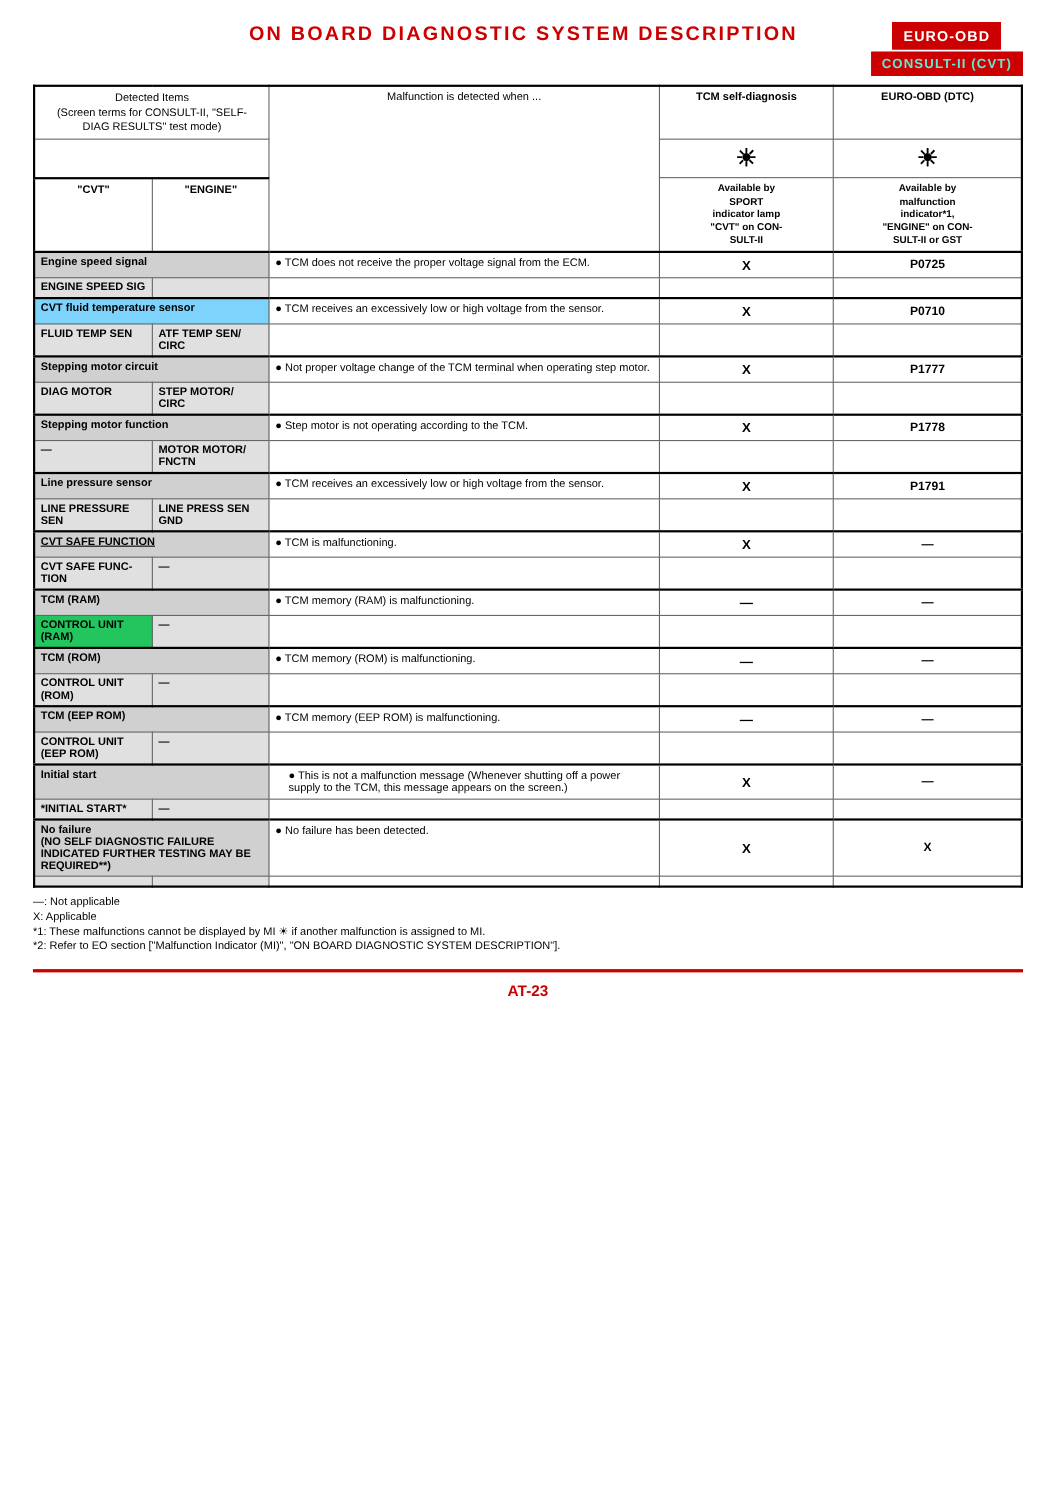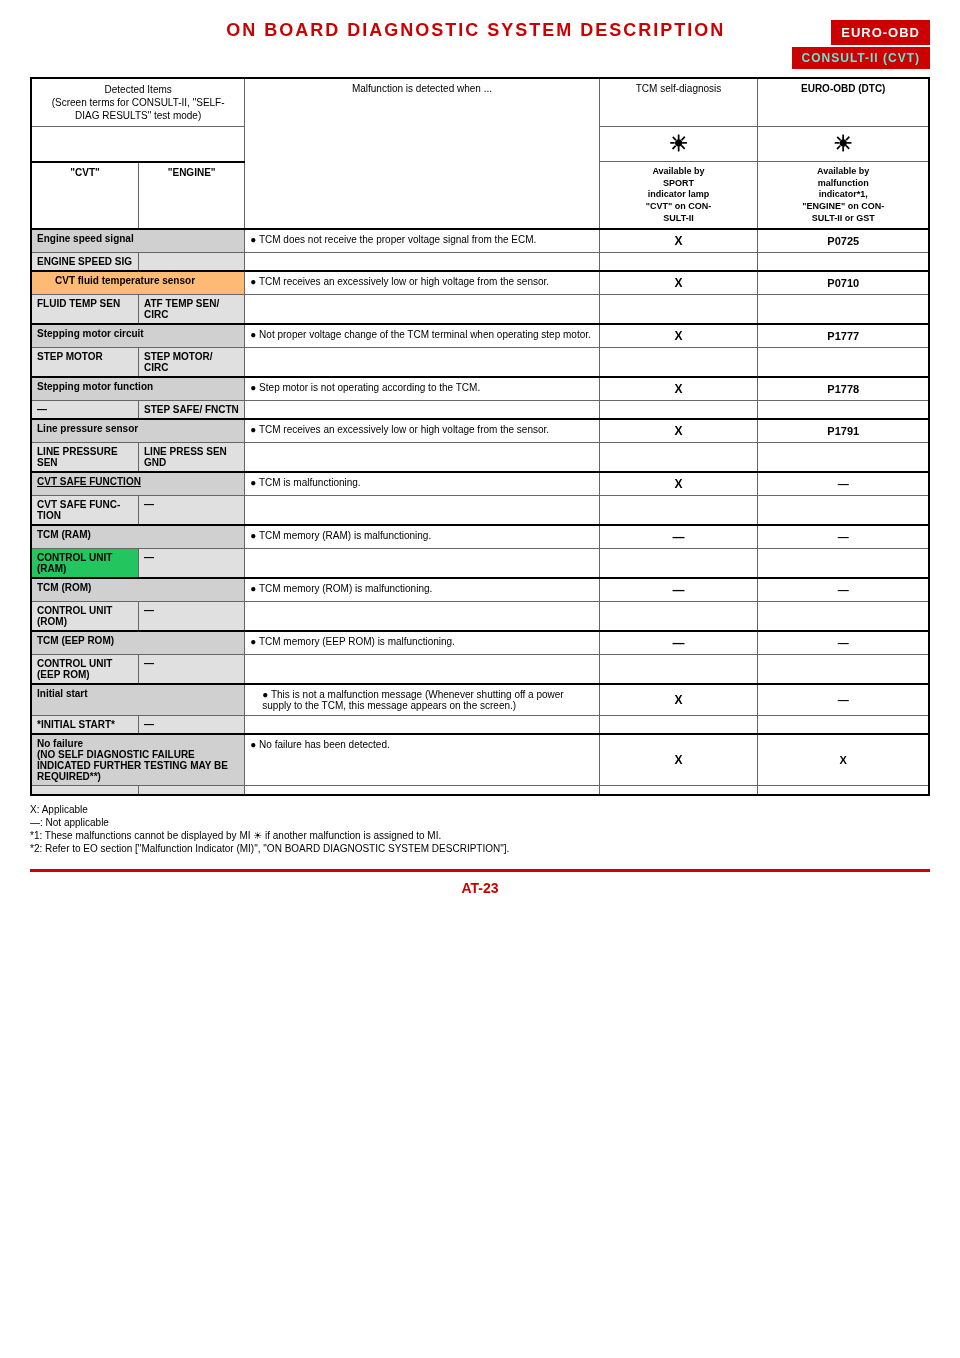--- a/index.html
+++ b/index.html
@@ -24,21 +24,21 @@
       color: #cc0000;
       letter-spacing: 2px;
       font-family: 'Arial Black', Arial, sans-serif;
       text-transform: uppercase;
       flex: 1;
       text-align: center;
     }
     .header-badge {
       display: flex;
       flex-direction: column;
-      align-items: flex-end;
+      align-items: center;
       min-width: 130px;
     }
     .badge-euro {
       background: #cc0000;
       color: #fff;
       font-weight: 900;
       font-size: 13px;
       padding: 3px 8px;
       letter-spacing: 1px;
       border: 2px solid #cc0000;
@@ -85,21 +85,21 @@
       font-weight: normal;
       line-height: 1.3;
     }
     .malfunction-header {
       font-size: 10px;
       font-weight: normal;
       text-align: center;
     }
     .tcm-diag-header {
       font-size: 10px;
-      font-weight: normal;
+      font-weight: bold;
       text-align: center;
     }
     .euro-header {
       font-size: 10px;
       font-weight: bold;
       text-align: center;
     }
     .availability-text {
       font-size: 9px;
       text-align: center;
@@ -164,54 +164,54 @@
         <td style="text-align: center; font-weight: bold; font-size: 11px; vertical-align: middle; border-top: 2px solid rgb(0, 0, 0);">P0725</td>
       </tr>
       <tr>
         <td style="font-weight: bold; font-size: 10px; background-color: rgb(224, 224, 224); padding: 3px 5px;">ENGINE SPEED SIG</td>
         <td style="font-weight: bold; font-size: 10px; background-color: rgb(224, 224, 224); padding: 3px 5px;"></td>
         <td></td>
         <td></td>
         <td></td>
       </tr>
       <tr>
-        <td colspan="2" style="font-weight: bold; font-size: 10px; background-color: #fdba74; padding: 3px 23px; border-top: 2px solid rgb(0, 0, 0); white-space: pre-wrap;">CVT fluid temperature sensor</td>
+        <td colspan="2" style="font-weight: bold; font-size: 10px; background-color: #7dd3fc; padding: 3px 5px; border-top: 2px solid rgb(0, 0, 0); white-space: pre-wrap;">CVT fluid temperature sensor</td>
         <td style="font-size: 10px; padding: 4px 5px; vertical-align: top; border-top: 2px solid rgb(0, 0, 0);"><span>● TCM receives an excessively low or high voltage from the sensor.</span></td>
         <td style="text-align: center; font-weight: bold; font-size: 12px; vertical-align: middle; border-top: 2px solid rgb(0, 0, 0);">X</td>
         <td style="text-align: center; font-weight: bold; font-size: 11px; vertical-align: middle; border-top: 2px solid rgb(0, 0, 0);">P0710</td>
       </tr>
       <tr>
         <td style="font-weight: bold; font-size: 10px; background-color: rgb(224, 224, 224); padding: 3px 5px;">FLUID TEMP SEN</td>
         <td style="font-weight: bold; font-size: 10px; background-color: rgb(224, 224, 224); padding: 3px 5px;">ATF TEMP SEN/ CIRC</td>
         <td></td>
         <td></td>
         <td></td>
       </tr>
       <tr>
         <td colspan="2" style="font-weight: bold; font-size: 10px; background-color: rgb(208, 208, 208); padding: 3px 5px; border-top: 2px solid rgb(0, 0, 0); white-space: pre-wrap;">Stepping motor circuit</td>
         <td style="font-size: 10px; padding: 4px 5px; vertical-align: top; border-top: 2px solid rgb(0, 0, 0);"><span>● Not proper voltage change of the TCM terminal when operating step motor.</span></td>
         <td style="text-align: center; font-weight: bold; font-size: 12px; vertical-align: middle; border-top: 2px solid rgb(0, 0, 0);">X</td>
         <td style="text-align: center; font-weight: bold; font-size: 11px; vertical-align: middle; border-top: 2px solid rgb(0, 0, 0);">P1777</td>
       </tr>
       <tr>
-        <td style="font-weight: bold; font-size: 10px; background-color: rgb(224, 224, 224); padding: 3px 5px;">STEP MOTOR</td>
+        <td style="font-weight: bold; font-size: 10px; background-color: rgb(224, 224, 224); padding: 3px 5px;">DIAG MOTOR</td>
         <td style="font-weight: bold; font-size: 10px; background-color: rgb(224, 224, 224); padding: 3px 5px;">STEP MOTOR/ CIRC</td>
         <td></td>
         <td></td>
         <td></td>
       </tr>
       <tr>
         <td colspan="2" style="font-weight: bold; font-size: 10px; background-color: rgb(208, 208, 208); padding: 3px 5px; border-top: 2px solid rgb(0, 0, 0); white-space: pre-wrap;">Stepping motor function</td>
         <td style="font-size: 10px; padding: 4px 5px; vertical-align: top; border-top: 2px solid rgb(0, 0, 0);"><span>● Step motor is not operating according to the TCM.</span></td>
         <td style="text-align: center; font-weight: bold; font-size: 12px; vertical-align: middle; border-top: 2px solid rgb(0, 0, 0);">X</td>
         <td style="text-align: center; font-weight: bold; font-size: 11px; vertical-align: middle; border-top: 2px solid rgb(0, 0, 0);">P1778</td>
       </tr>
       <tr>
         <td style="font-weight: bold; font-size: 10px; background-color: rgb(224, 224, 224); padding: 3px 5px;">—</td>
-        <td style="font-weight: bold; font-size: 10px; background-color: rgb(224, 224, 224); padding: 3px 5px;">STEP SAFE/ FNCTN</td>
+        <td style="font-weight: bold; font-size: 10px; background-color: rgb(224, 224, 224); padding: 3px 5px;">MOTOR MOTOR/ FNCTN</td>
         <td></td>
         <td></td>
         <td></td>
       </tr>
       <tr>
         <td colspan="2" style="font-weight: bold; font-size: 10px; background-color: rgb(208, 208, 208); padding: 3px 5px; border-top: 2px solid rgb(0, 0, 0); white-space: pre-wrap;">Line pressure sensor</td>
         <td style="font-size: 10px; padding: 4px 5px; vertical-align: top; border-top: 2px solid rgb(0, 0, 0);"><span>● TCM receives an excessively low or high voltage from the sensor.</span></td>
         <td style="text-align: center; font-weight: bold; font-size: 12px; vertical-align: middle; border-top: 2px solid rgb(0, 0, 0);">X</td>
         <td style="text-align: center; font-weight: bold; font-size: 11px; vertical-align: middle; border-top: 2px solid rgb(0, 0, 0);">P1791</td>
       </tr>
@@ -298,19 +298,19 @@
         <td style="font-weight: bold; font-size: 10px; background-color: rgb(224, 224, 224); padding: 3px 5px;"></td>
         <td style="font-weight: bold; font-size: 10px; background-color: rgb(224, 224, 224); padding: 3px 5px;"></td>
         <td></td>
         <td></td>
         <td></td>
       </tr>
     </tbody>
 </table>
 
 <div class="footer-section">
+  <p>—: Not applicable</p>
   <p>X: Applicable</p>
-  <p>—: Not applicable</p>
   <p>*1: These malfunctions cannot be displayed by MI ☀ if another malfunction is assigned to MI.</p>
   <p>*2: Refer to EO section ["Malfunction Indicator (MI)", "ON BOARD DIAGNOSTIC SYSTEM DESCRIPTION"].</p>
 </div>
 
 <div class="page-number">AT-23</div>
 
 </body></html>

